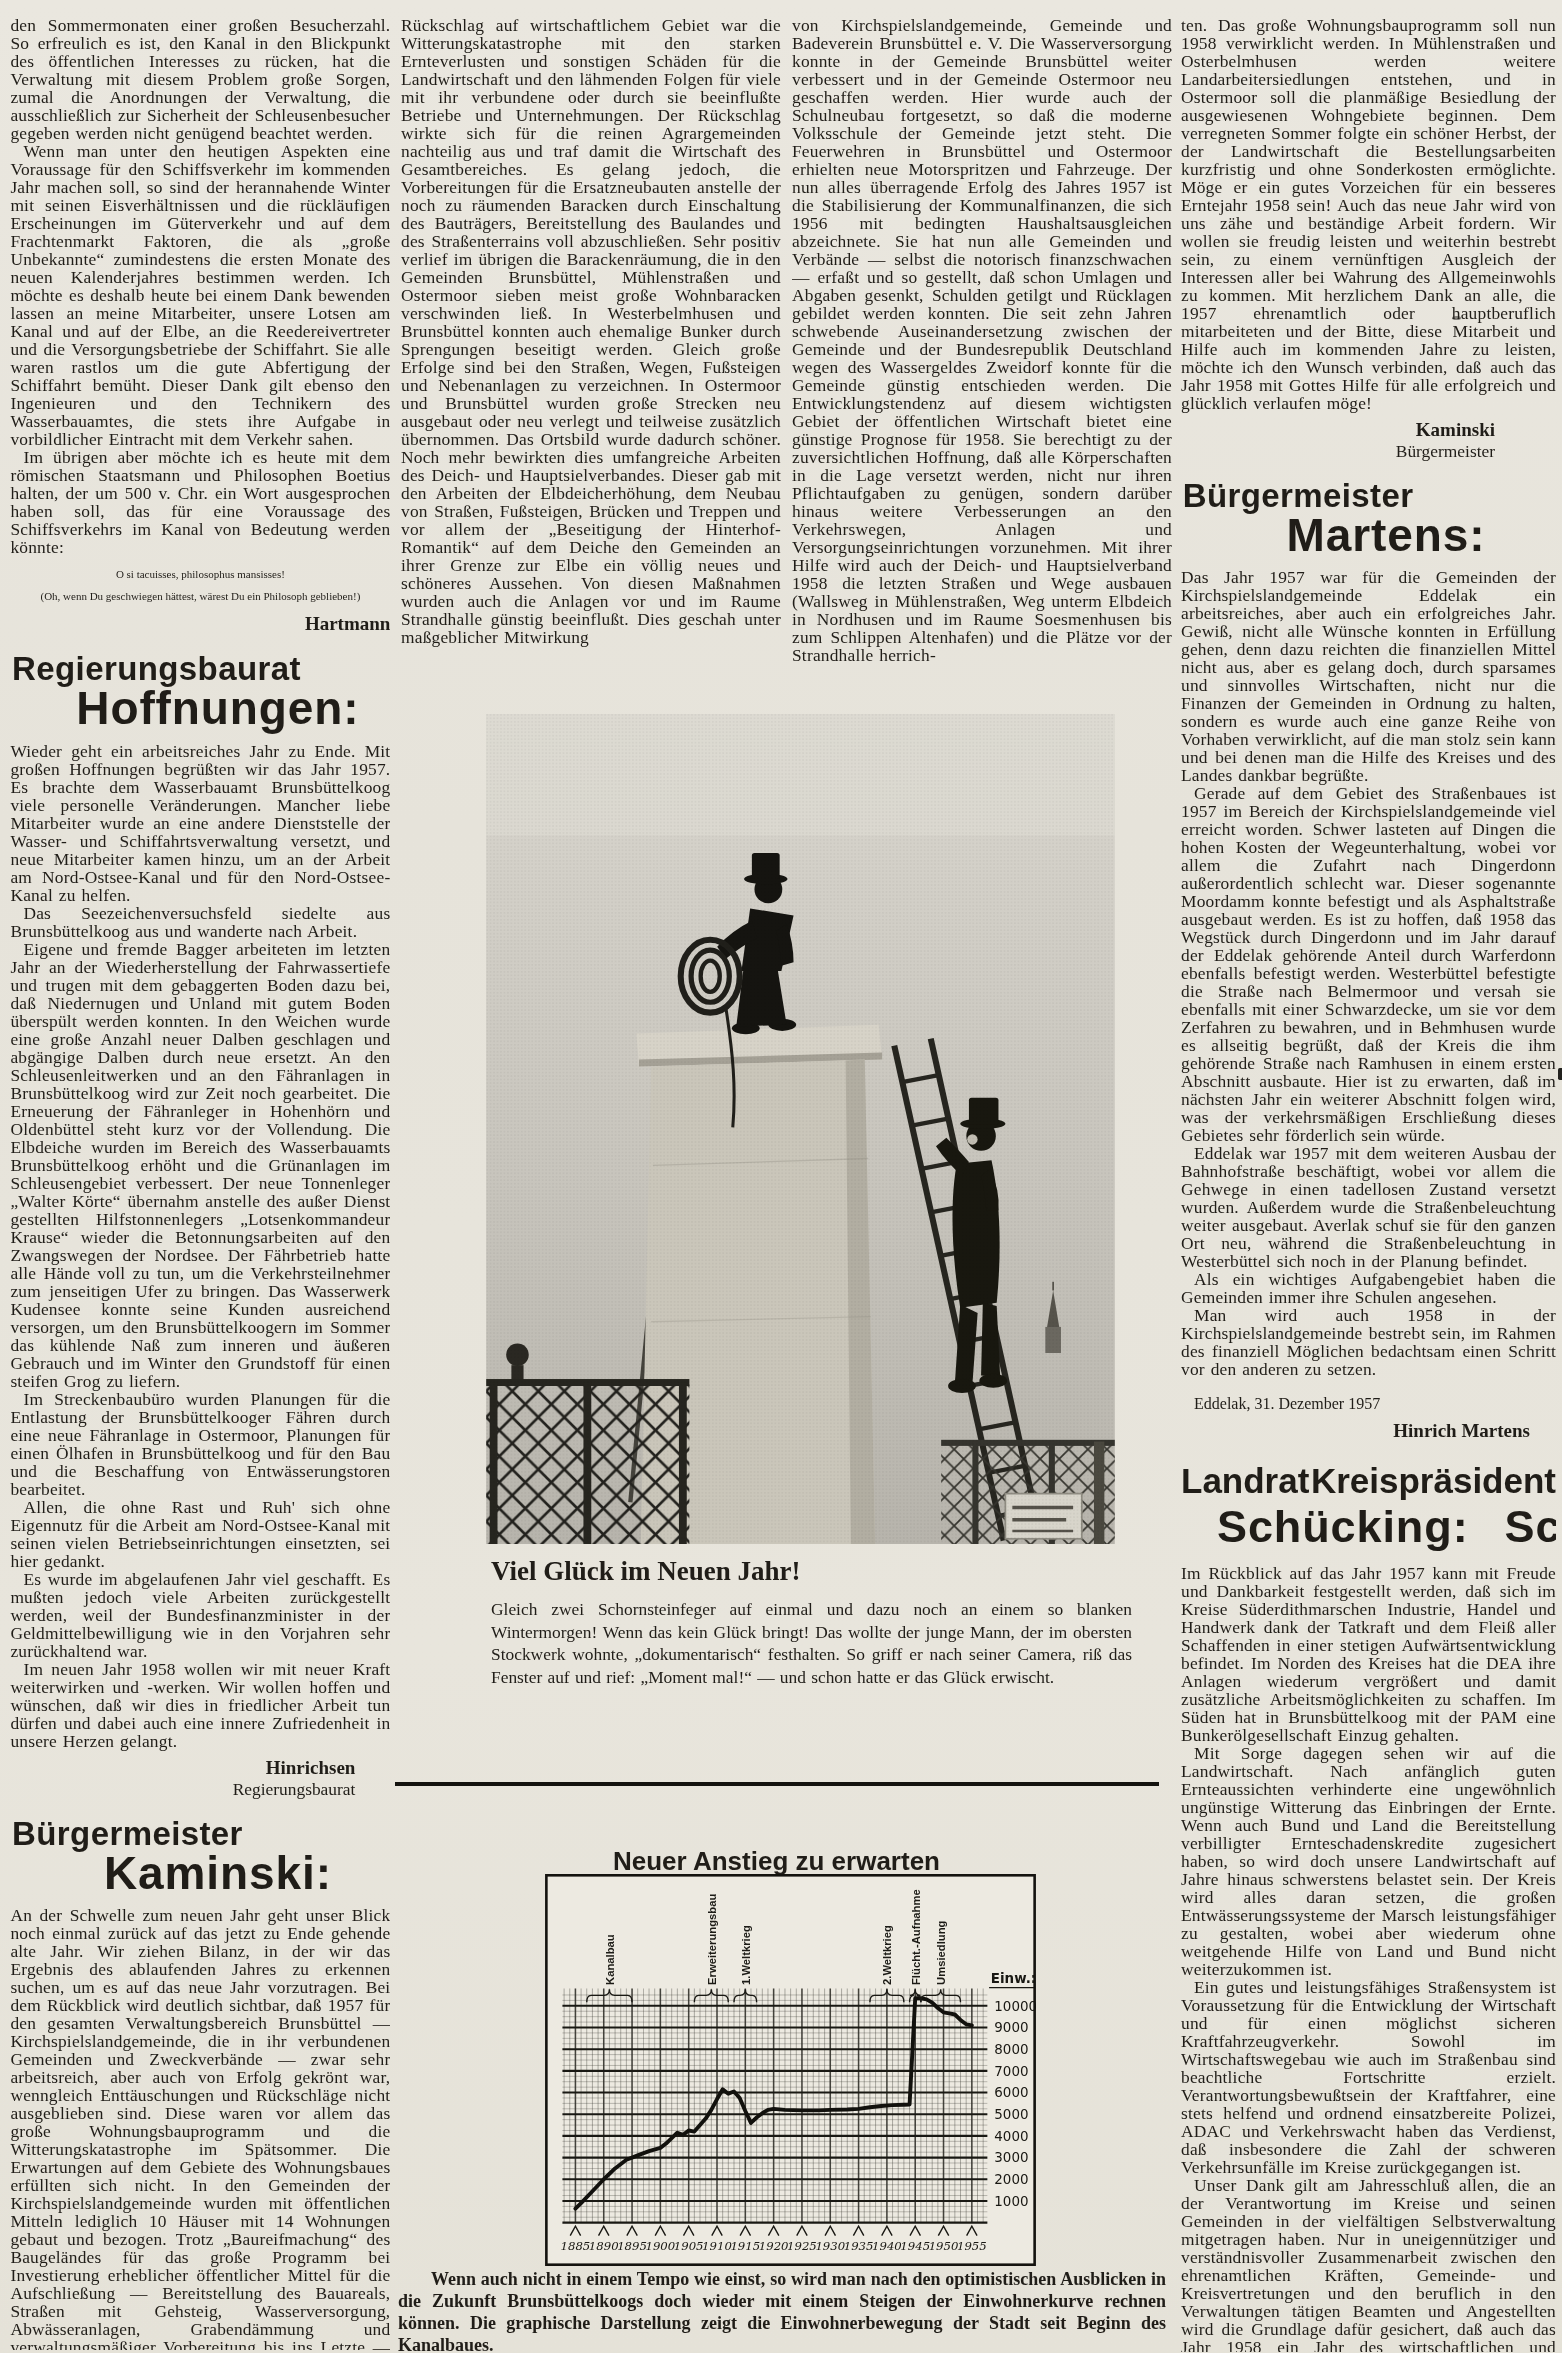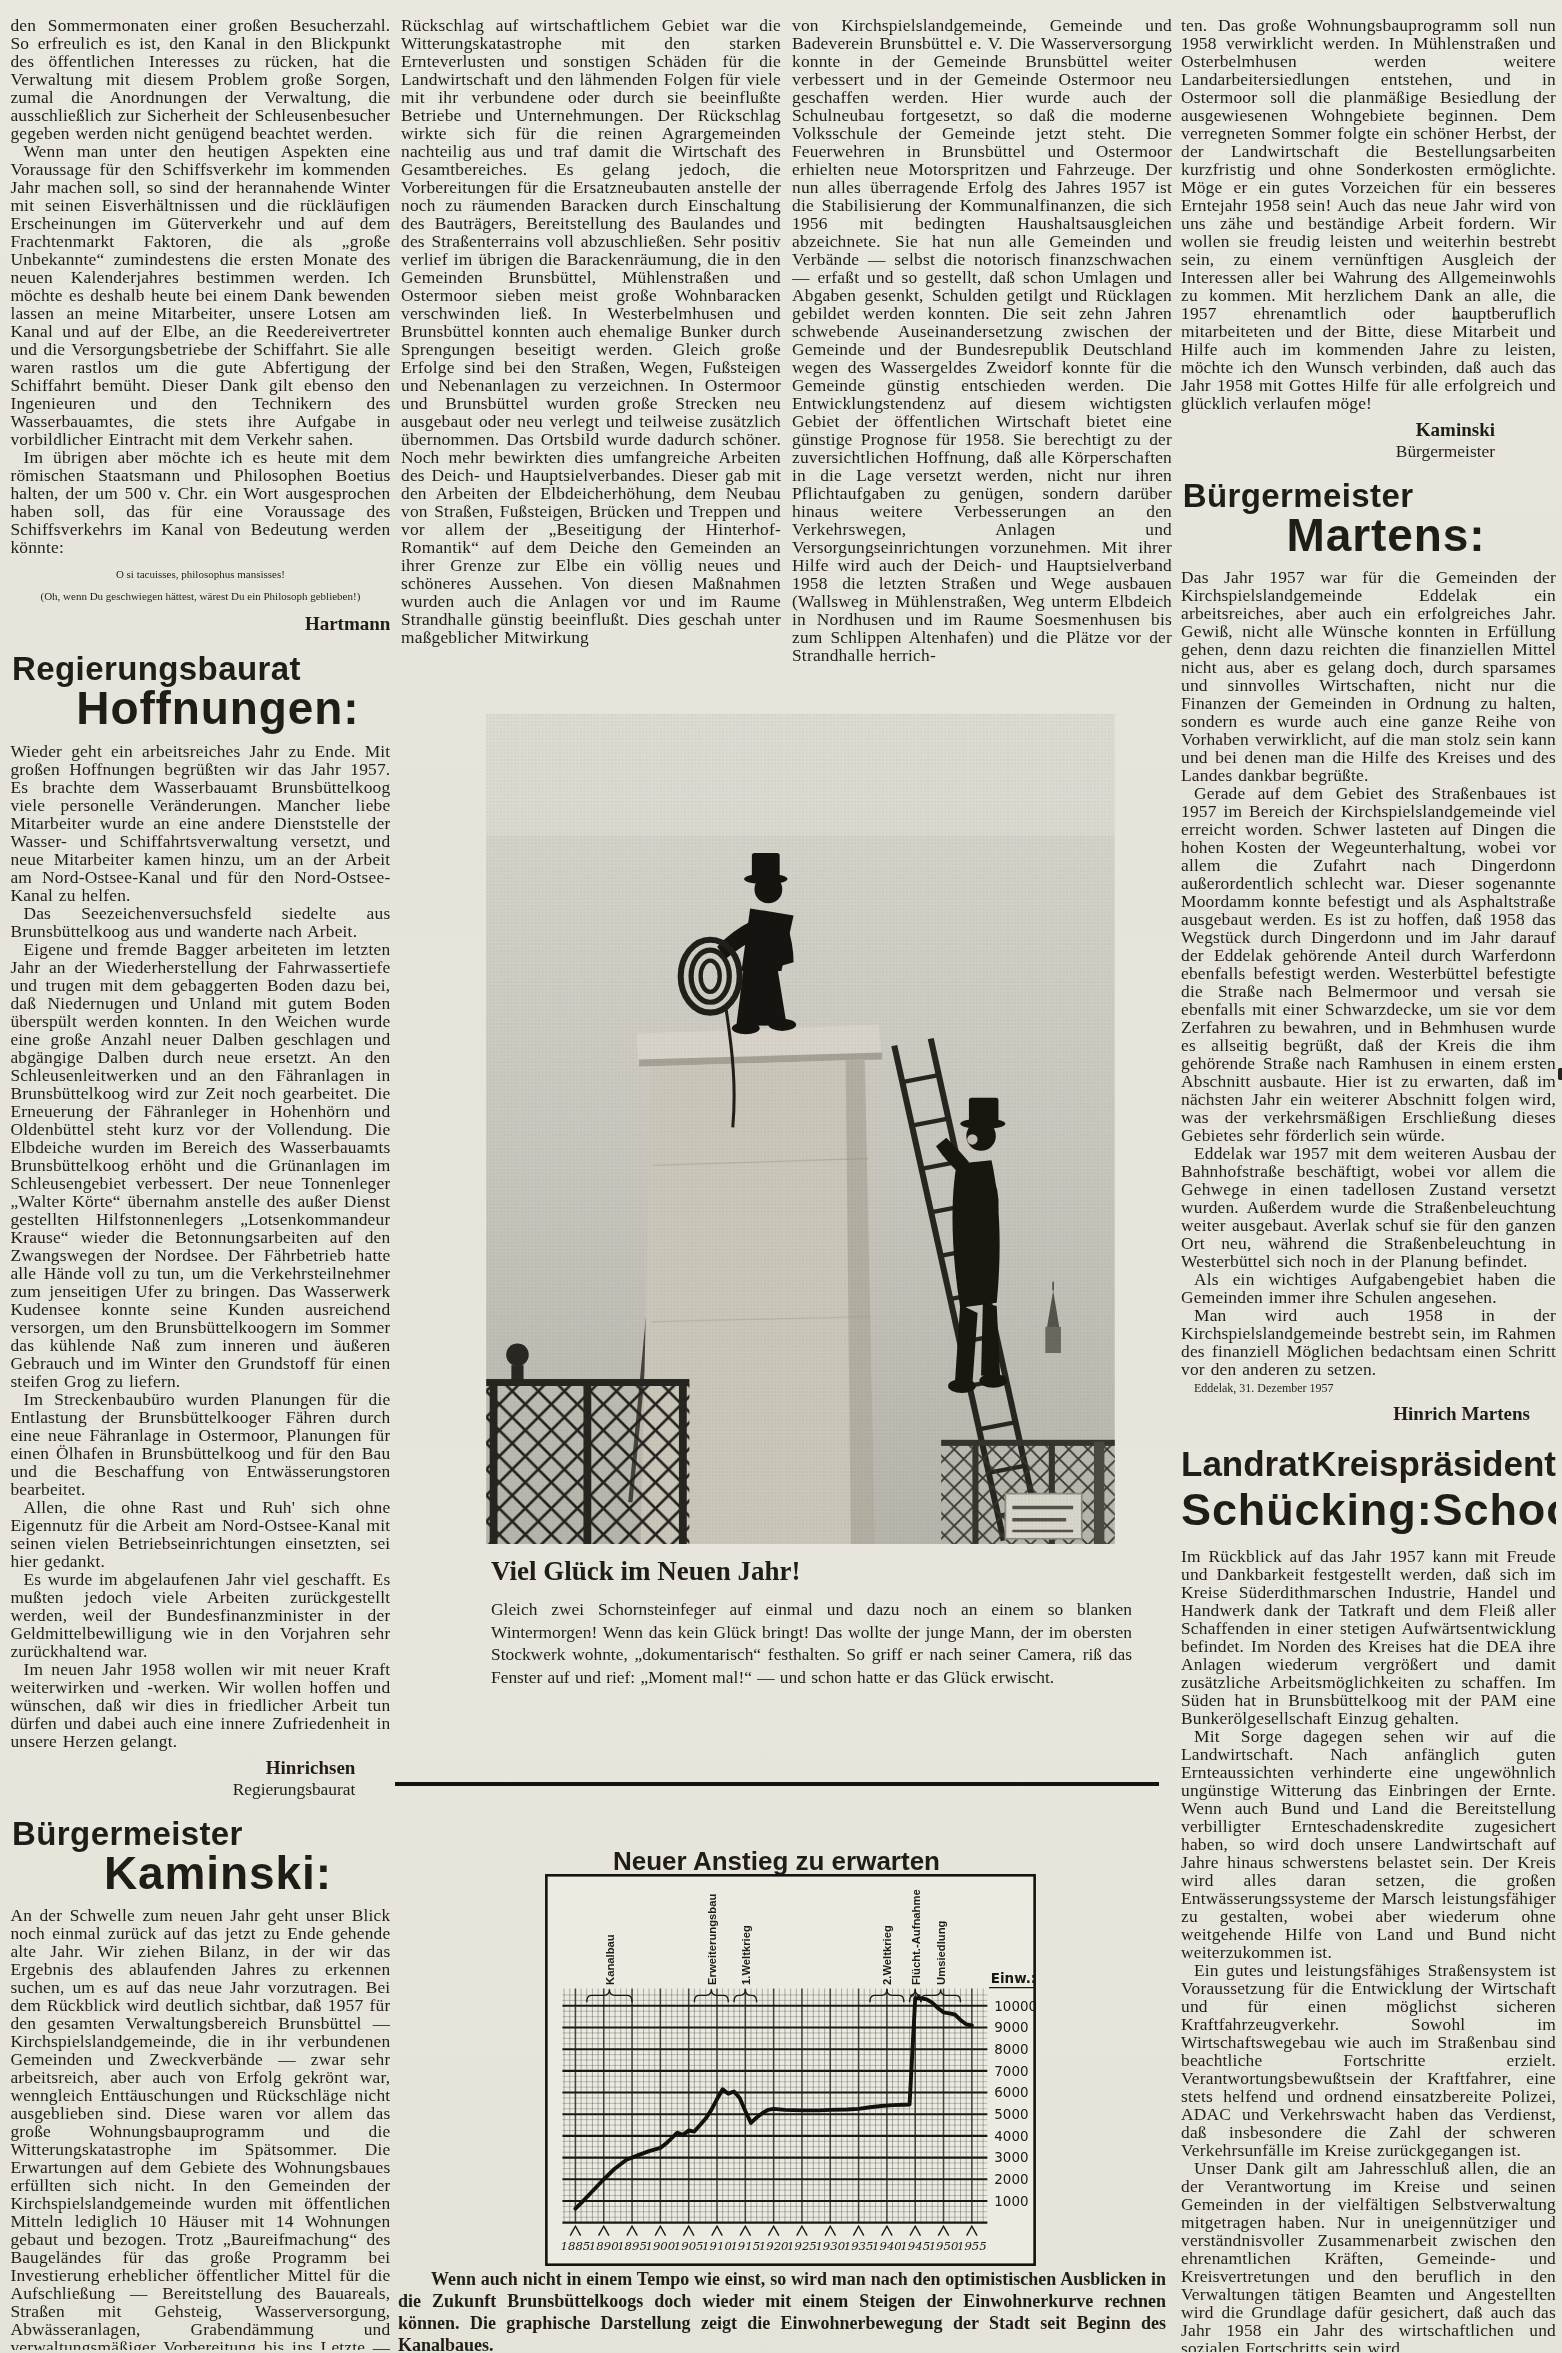--- a/index.html
+++ b/index.html
@@ -14,22 +14,22 @@
   .sig{ text-align:right;margin-top:7px;}
   .sig .nm{font-weight:700;font-size:19px;display:block;}
   .sig .rl{font-size:17.4px;display:block;}
   .head-role{font-family:"Liberation Sans",sans-serif;font-weight:700;font-size:33px;
              margin:17.4px 0 0 1.7px;letter-spacing:0.4px;line-height:1.05;}
   .head-name{font-family:"Liberation Sans",sans-serif;font-weight:700;font-size:46px;
              text-align:center;margin:-1.7px 0 10.4px 35px;letter-spacing:0.9px;line-height:1.0;}
   .head-pair{display:flex;justify-content:space-between;align-items:flex-start;margin-top:19px;}
   .head-pair .hp1{font-family:"Liberation Sans",sans-serif;font-weight:700;font-size:35px;}
   .head-pair2{display:flex;justify-content:space-between;align-items:baseline;margin:0 0 10.4px 0;}
-  .head-pair2 .hp2{font-family:"Liberation Sans",sans-serif;font-weight:700;font-size:45px;letter-spacing:0.9px;}
-  .dateline{font-size:12px;margin-top:3px;text-indent:13px;}
+  .head-pair2 .hp2{font-family:"Liberation Sans",sans-serif;font-weight:700;font-size:45px;letter-spacing:0.9px;margin-left:36px;}
+  .dateline{font-size:16px;margin-top:17px;text-indent:13px;}
   .photo-wrap{position:absolute;left:486px;top:714px;width:629px;height:830px;}
   .photo-head{position:absolute;left:491px;top:1556px;width:642px;
               font-size:27px;font-weight:700;font-family:"Liberation Serif",serif;}
   .photo-cap{position:absolute;left:491px;top:1598px;width:641px;font-size:17.4px;line-height:22.6px;
              text-align:justify;word-spacing:0.9px;}
   .rule{position:absolute;left:395px;top:1782px;width:764px;height:4.3px;background:#14130f;}
   .chart-title{position:absolute;left:392px;top:1794px;width:769px;text-align:center;
                font-family:"Liberation Sans",sans-serif;font-weight:700;font-size:39px;letter-spacing:0.4px;}
   .chart-sub{position:absolute;left:392px;top:1846px;width:769px;text-align:center;
              font-family:"Liberation Sans",sans-serif;font-weight:700;font-size:26px;}

